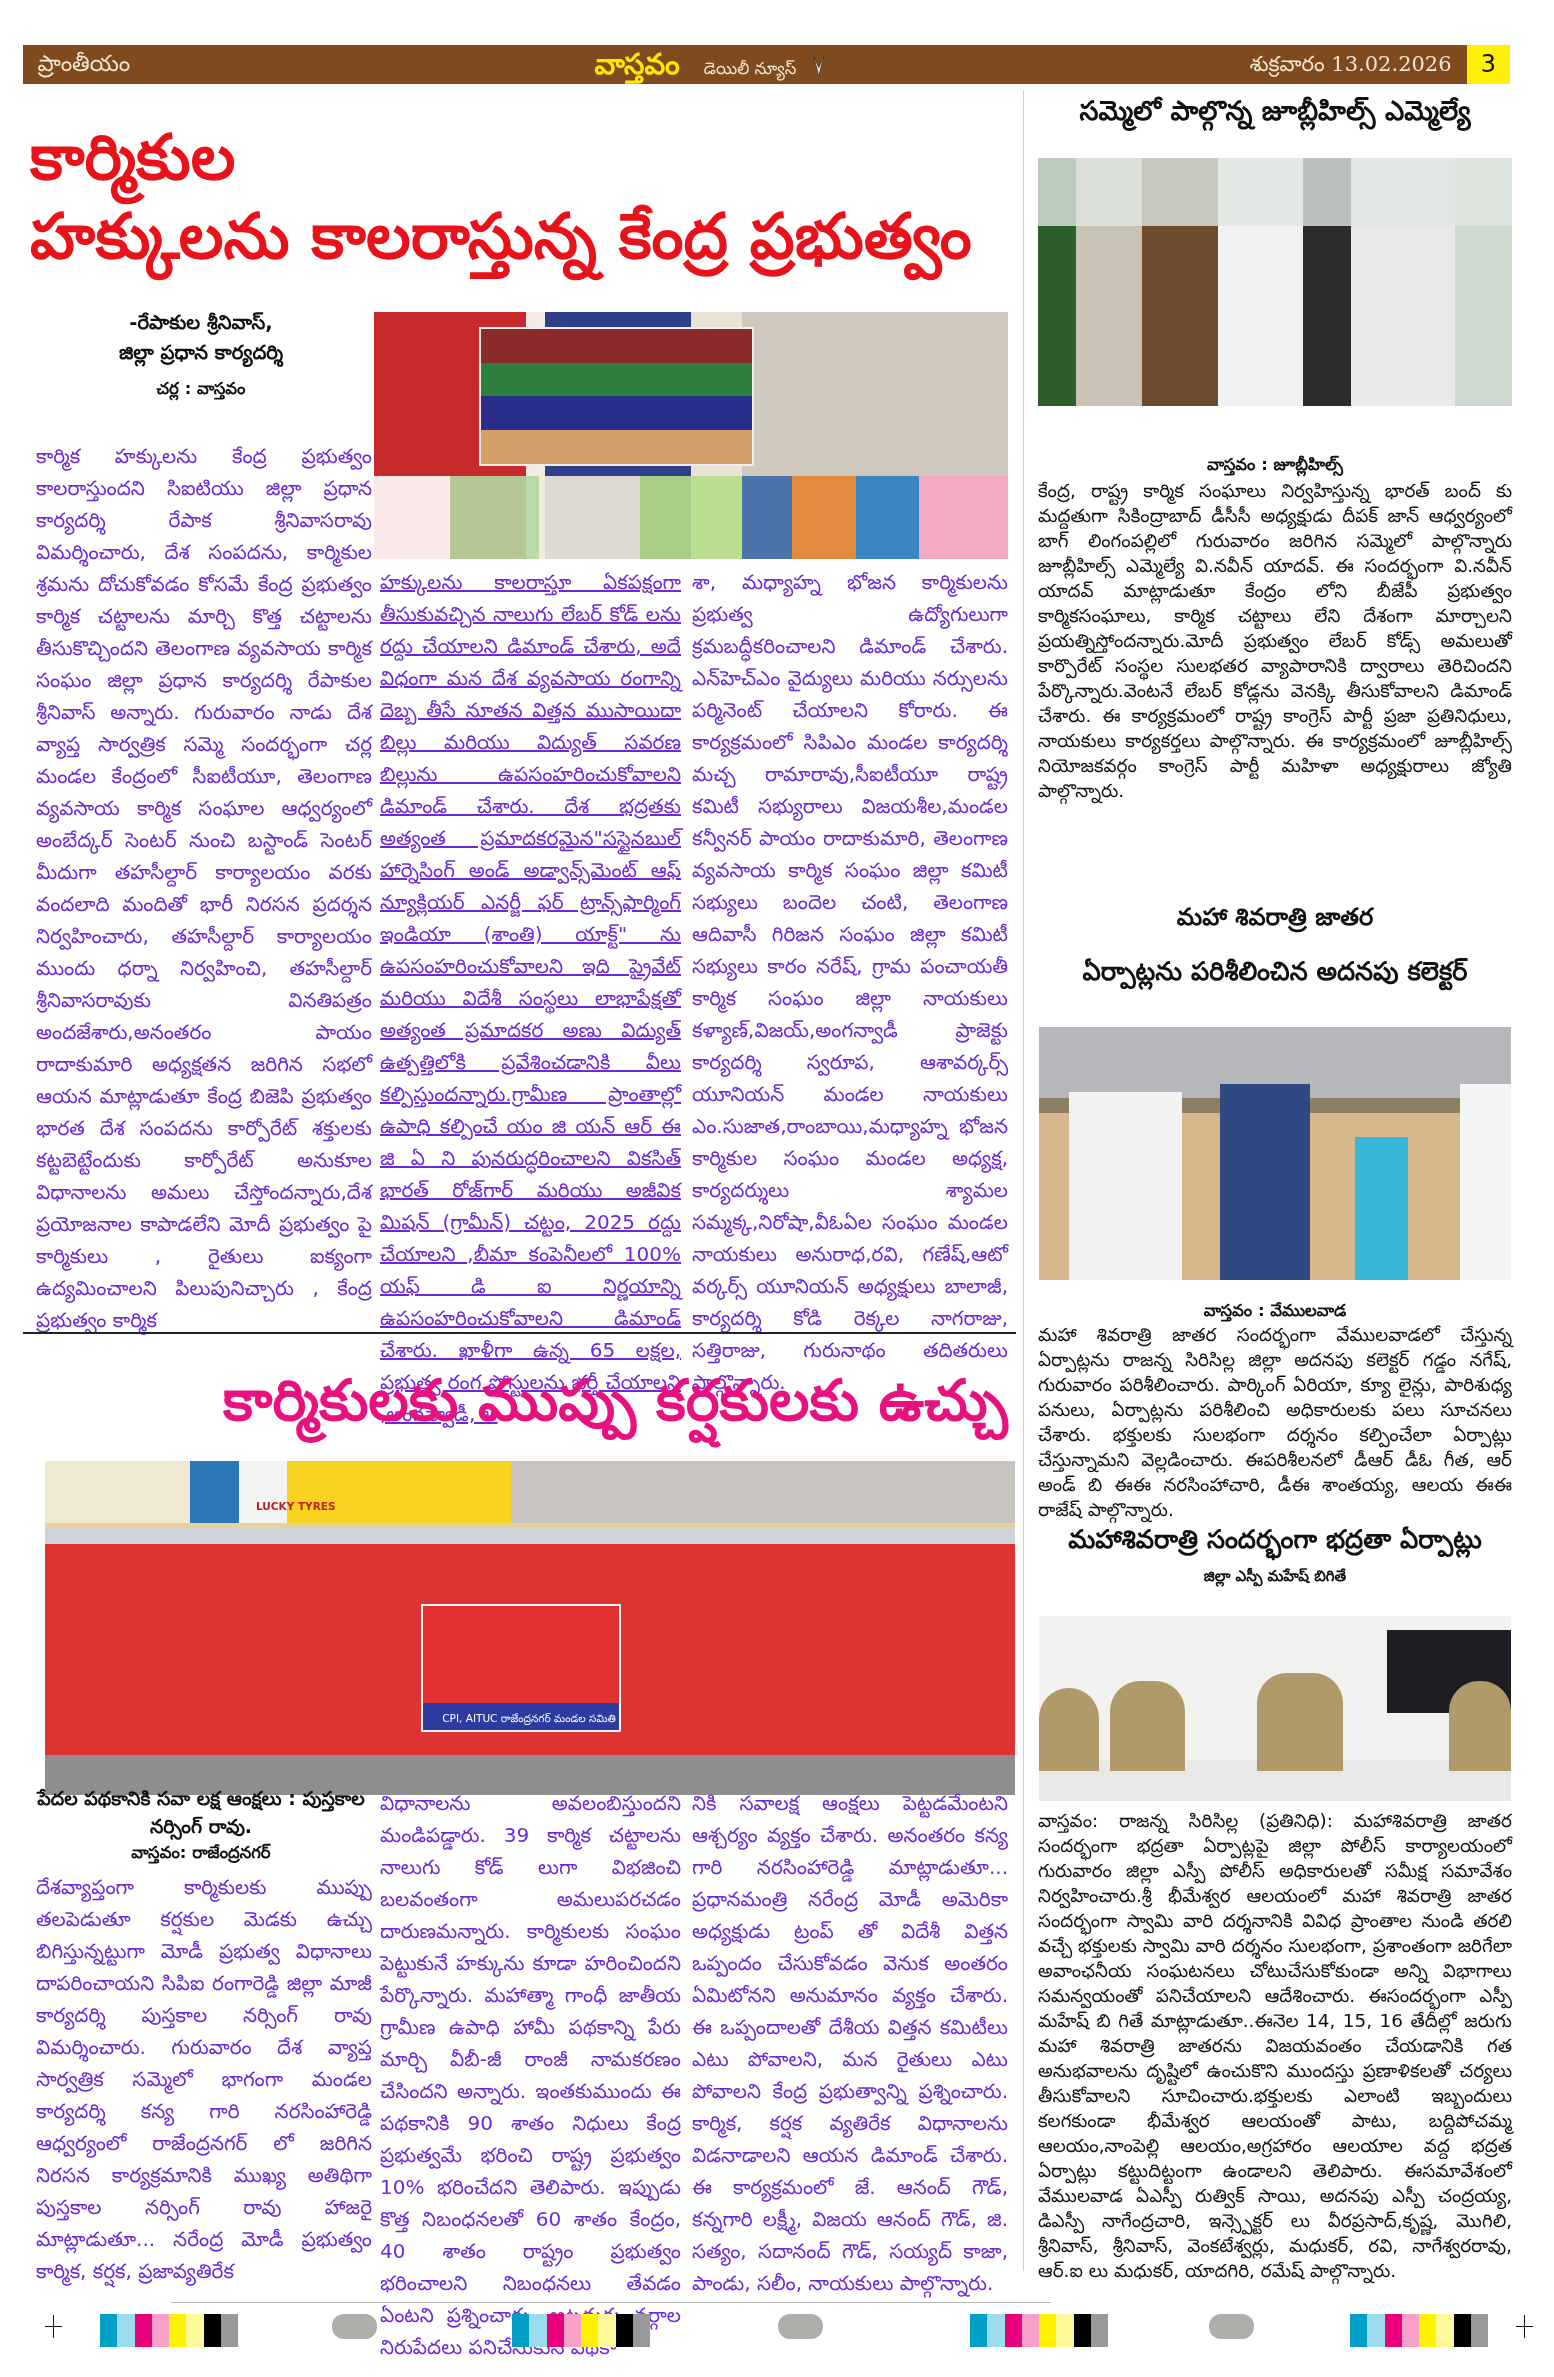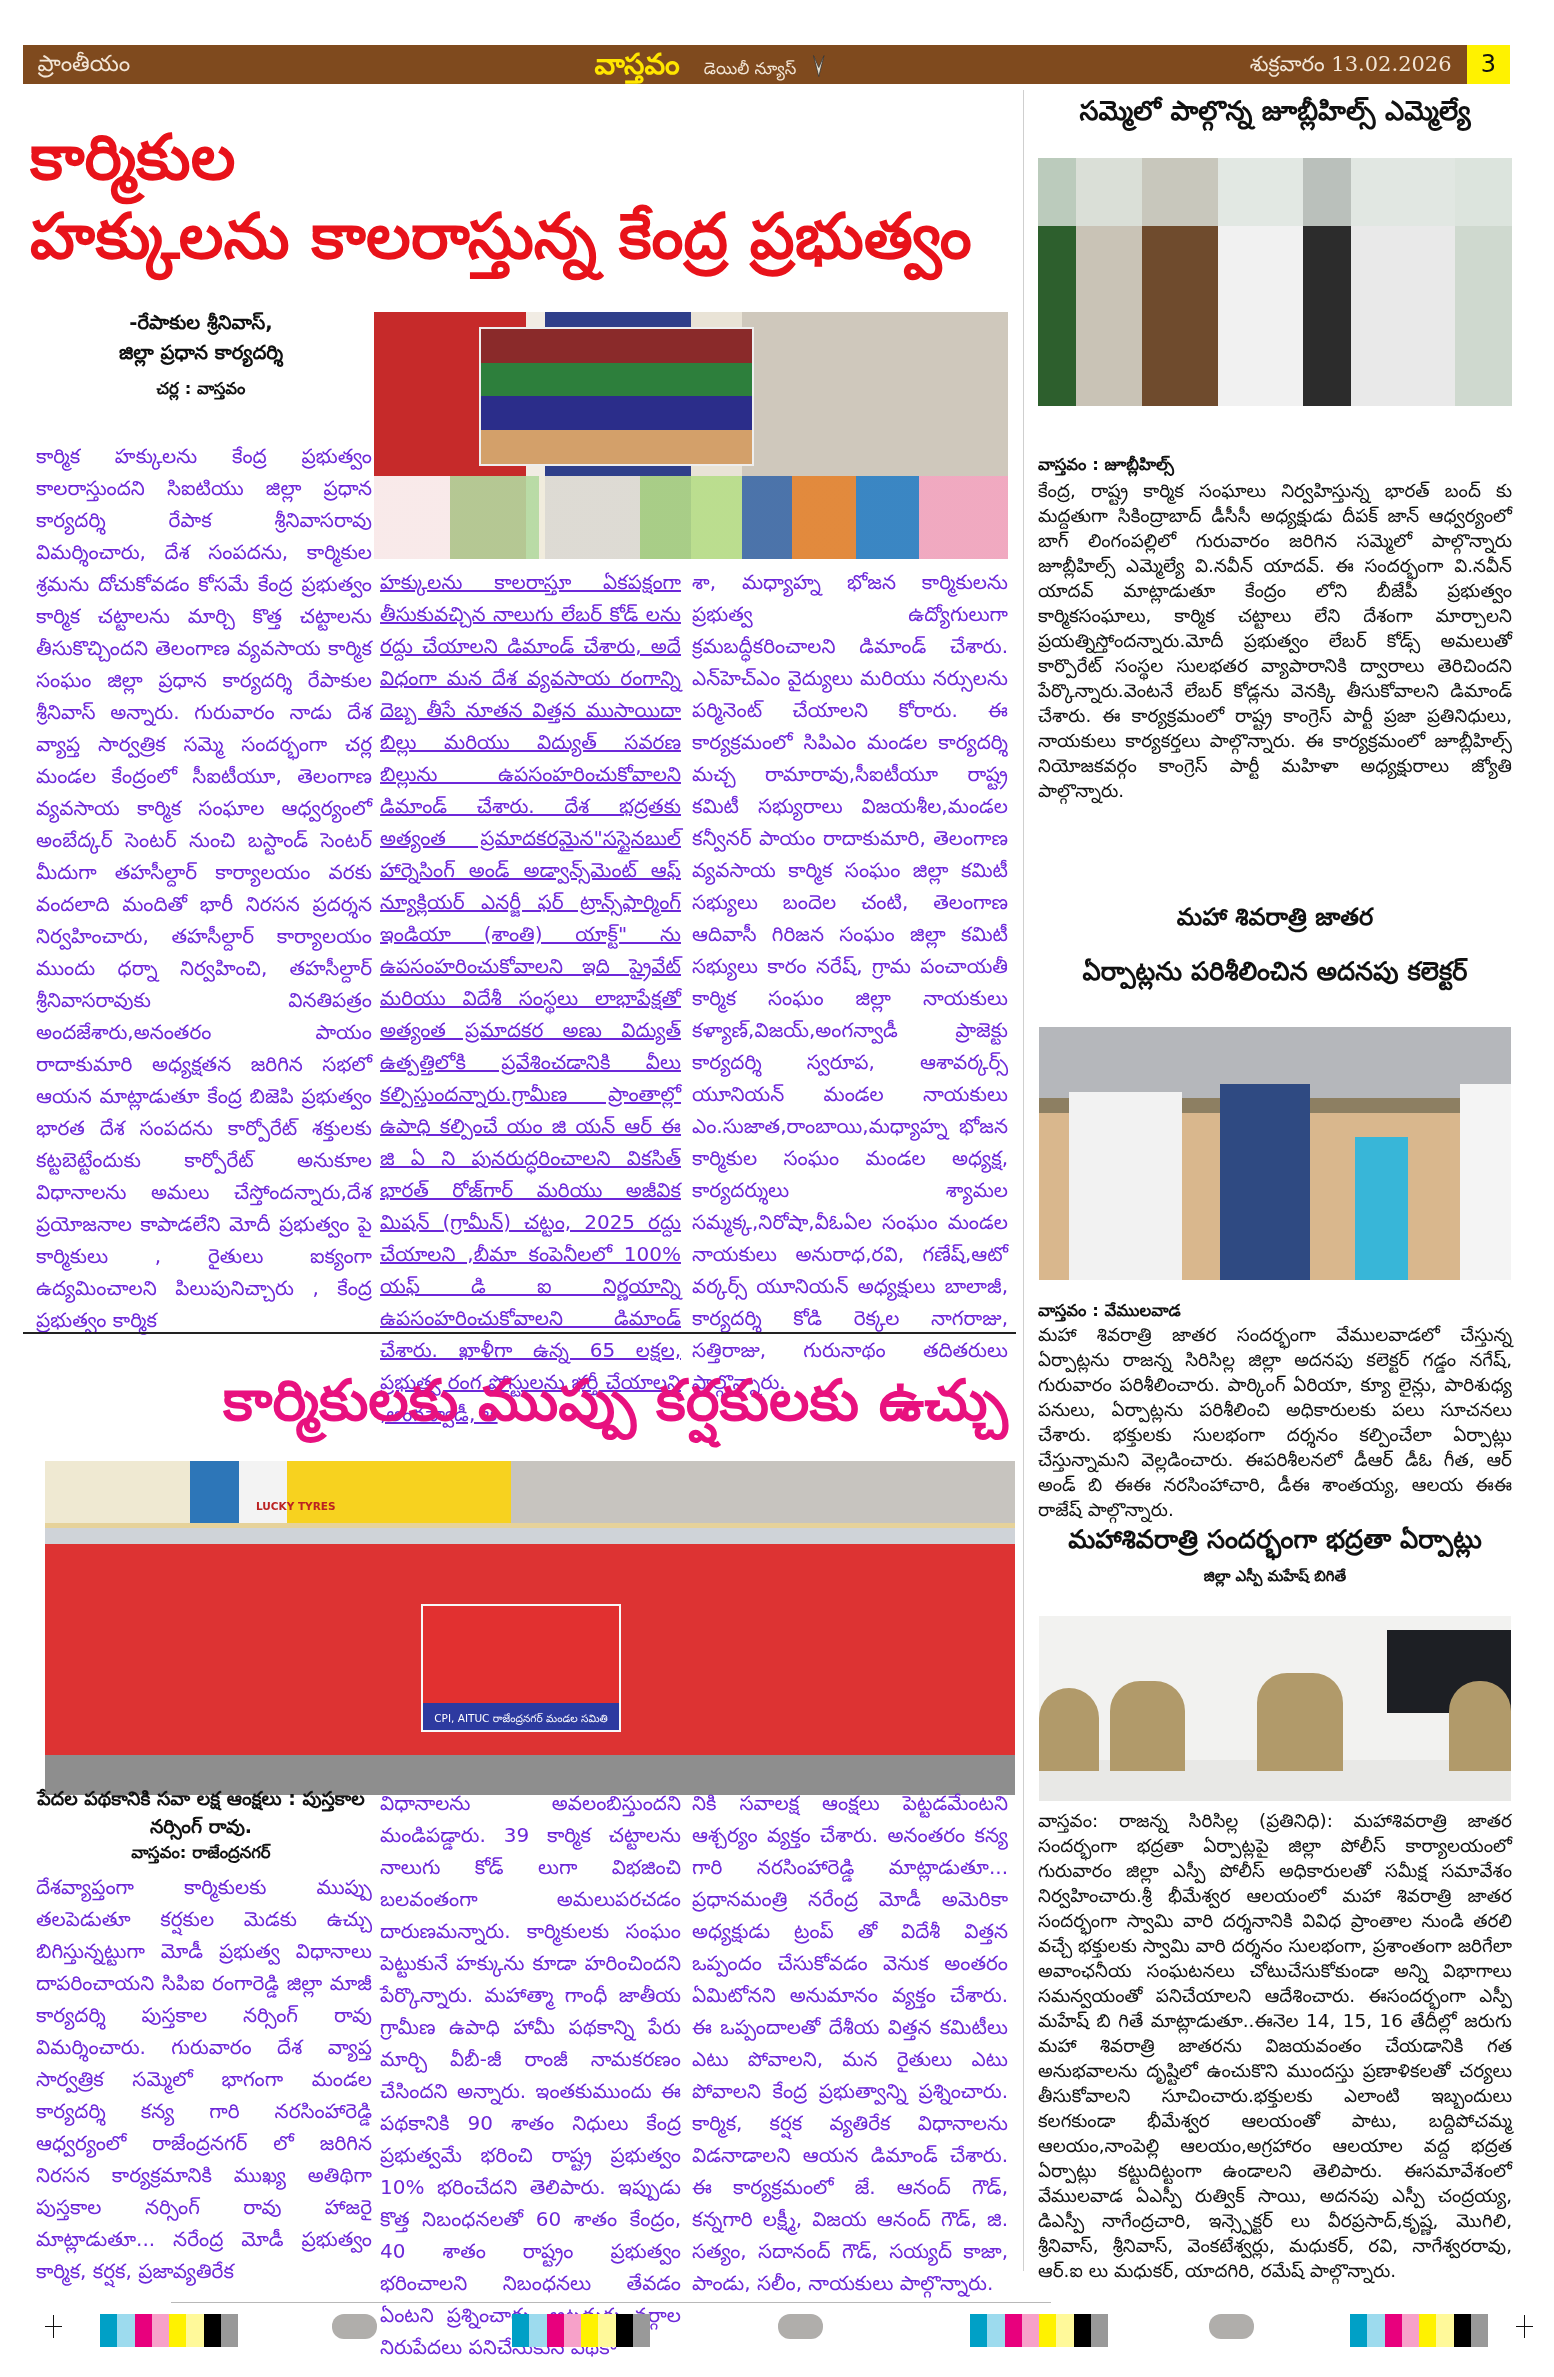--- a/index.html
+++ b/index.html
@@ -39,21 +39,21 @@
      background: linear-gradient(180deg,#b5b7bb 0 28%,#8d7f62 28% 34%,#d9b78d 34% 100%); }
   .photo-right2 .p { position:absolute; bottom:0; }
   .photo-right3 { left:1039px; top:1616px; width:472px; height:185px; background:linear-gradient(180deg,#f2f2f0 0 78%,#e8e8e6 78% 100%); }
   .photo-right3 .p { position:absolute; bottom:30px; background:#b19a6a; border-radius:30px 30px 0 0; }
   .photo-right3 .tv { position:absolute; right:0; top:13.5px; width:124px; height:83px; background:#1d1f24; }
   .photo-bottom { left:45px; top:1461px; width:970px; height:334px;
      background: linear-gradient(180deg,#e6d29a 0 20%,#cfd3d8 20% 25%,#d33 25% 88%,#8e8e8e 88% 100%); }
   .photo-bottom .shops { position:absolute; left:0; top:0; width:100%; height:62px; background:linear-gradient(90deg,#efe9d2 0 15%,#2d76b8 15% 20%,#f3f3f3 20% 25%,#f7d21f 25% 35%,#f7d21f 35% 48%,#c7c4bf 48% 100%); }
   .photo-bottom .banner { position:absolute; left:376px; top:143px; width:196px; height:124px; background:linear-gradient(180deg,#e23030 0 78%,#2d3aa0 78% 100%); border:2.3px solid #f8f8f8; color:#fff; font-size:12px; text-align:center; }
 
-  .caption { font-weight:bold; font-size:16.5px; text-align:left; }
+  .caption { font-weight:bold; font-size:16.5px; text-align:center; }
   .cap-jh { left:1038px; top:455px; width:474px; }
   .right-col-text { left:1038px; width:474px; font-size:18.4px; line-height:25px; text-align:justify; }
   .rt1 { top:478px; }
   .sub-head { left:1038px; width:474px; text-align:center; font-weight:bold; color:#111; font-size:24px; line-height:33px; }
   .sh1 { top:901px; }
   .sh2 { top:955px; font-size:25.6px; }
   .cap-vem { left:1038px; top:1301px; width:474px; }
   .rt2 { top:1322px; }
   .sh3 { top:1523px; font-size:25.6px; }
   .sh3sub { left:1038px; top:1567px; width:474px; text-align:center; font-weight:bold; font-size:15px; }
@@ -148,21 +148,21 @@
 <div class="abs right-col-text rt3">వాస్తవం: రాజన్న సిరిసిల్ల (ప్రతినిధి): మహాశివరాత్రి జాతర సందర్భంగా భద్రతా ఏర్పాట్లపై జిల్లా పోలీస్ కార్యాలయంలో గురువారం జిల్లా ఎస్పీ పోలీస్ అధికారులతో సమీక్ష సమావేశం నిర్వహించారు.శ్రీ భీమేశ్వర ఆలయంలో మహా శివరాత్రి జాతర సందర్భంగా స్వామి వారి దర్శనానికి వివిధ ప్రాంతాల నుండి తరలి వచ్చే భక్తులకు స్వామి వారి దర్శనం సులభంగా, ప్రశాంతంగా జరిగేలా అవాంఛనీయ సంఘటనలు చోటుచేసుకోకుండా అన్ని విభాగాలు సమన్వయంతో పనిచేయాలని ఆదేశించారు. ఈసందర్భంగా ఎస్పీ మహేష్ బి గితే మాట్లాడుతూ..ఈనెల 14, 15, 16 తేదీల్లో జరుగు మహా శివరాత్రి జాతరను విజయవంతం చేయడానికి గత అనుభవాలను దృష్టిలో ఉంచుకొని ముందస్తు ప్రణాళికలతో చర్యలు తీసుకోవాలని సూచించారు.భక్తులకు ఎలాంటి ఇబ్బందులు కలగకుండా భీమేశ్వర ఆలయంతో పాటు, బద్దిపోచమ్మ ఆలయం,నాంపెల్లి ఆలయం,అగ్రహారం ఆలయాల వద్ద భద్రత ఏర్పాట్లు కట్టుదిట్టంగా ఉండాలని తెలిపారు. ఈసమావేశంలో వేములవాడ ఏఎస్పీ రుత్విక్ సాయి, అదనపు ఎస్పీ చంద్రయ్య, డిఎస్పీ నాగేంద్రచారి, ఇన్స్పెక్టర్ లు వీరప్రసాద్,కృష్ణ, మొగిలి, శ్రీనివాస్, శ్రీనివాస్, వెంకటేశ్వర్లు, మధుకర్, రవి, నాగేశ్వరరావు, ఆర్.ఐ లు మధుకర్, యాదగిరి, రమేష్ పాల్గొన్నారు.</div>
 
 <div class="abs sep-line"></div>
 <div class="abs vsep" style="left:1023px; top:90px; height:2181px;"></div>
 
 <div class="abs headline-pink">కార్మికులకు ముప్పు కర్షకులకు ఉచ్చు</div>
 <div class="abs photo photo-bottom" title="CPI AITUC Rajendranagar mandal protest rally with banner">
   <div class="shops"></div>
   <div class="abs" style="left:211px;top:39px;font-size:10.5px;color:#b22;font-weight:bold;">LUCKY TYRES</div>
   <div class="banner">
-    <div style="position:absolute;left:0;bottom:3px;width:100%;font-size:10.5px;">CPI, AITUC రాజేంద్రనగర్ మండల సమితి</div>
+    <div style="position:absolute;left:8px;bottom:3px;width:100%;font-size:10.5px;">CPI, AITUC రాజేంద్రనగర్ మండల సమితి</div>
   </div>
 </div>
 
 <div class="abs bb-head">పేదల పథకానికి సవా లక్ష ఆంక్షలు : పుస్తకాల నర్సింగ్ రావు.</div>
 <div class="abs bb-cap">వాస్తవం: రాజేంద్రనగర్</div>
 <div class="abs body-text bcol1">
     <p>దేశవ్యాప్తంగా కార్మికులకు ముప్పు తలపెడుతూ కర్షకుల మెడకు ఉచ్చు బిగిస్తున్నట్టుగా మోడీ ప్రభుత్వ విధానాలు దాపరించాయని సిపిఐ రంగారెడ్డి జిల్లా మాజీ కార్యదర్శి పుస్తకాల నర్సింగ్ రావు విమర్శించారు. గురువారం దేశ వ్యాప్త సార్వత్రిక సమ్మెలో భాగంగా మండల కార్యదర్శి కన్య గారి నరసింహారెడ్డి ఆధ్వర్యంలో రాజేంద్రనగర్ లో జరిగిన నిరసన కార్యక్రమానికి ముఖ్య అతిథిగా పుస్తకాల నర్సింగ్ రావు హాజరై మాట్లాడుతూ... నరేంద్ర మోడీ ప్రభుత్వం కార్మిక, కర్షక, ప్రజావ్యతిరేక</p>
   </div>
 <div class="abs body-text bcol2">
     <p>విధానాలను అవలంబిస్తుందని మండిపడ్డారు. 39 కార్మిక చట్టాలను నాలుగు కోడ్ లుగా విభజించి బలవంతంగా అమలుపరచడం దారుణమన్నారు. కార్మికులకు సంఘం పెట్టుకునే హక్కును కూడా హరించిందని పేర్కొన్నారు. మహాత్మా గాంధీ జాతీయ గ్రామీణ ఉపాధి హామీ పథకాన్ని పేరు మార్చి వీబీ-జీ రాంజీ నామకరణం చేసిందని అన్నారు. ఇంతకుముందు ఈ పథకానికి 90 శాతం నిధులు కేంద్ర ప్రభుత్వమే భరించి రాష్ట్ర ప్రభుత్వం 10% భరించేదని తెలిపారు. ఇప్పుడు కొత్త నిబంధనలతో 60 శాతం కేంద్రం, 40 శాతం రాష్ట్రం ప్రభుత్వం భరించాలని నిబంధనలు తేవడం ఏంటని ప్రశ్నించారు. అట్టడుగు వర్గాల నిరుపేదలు పనిచేసుకునే పథకా</p>

